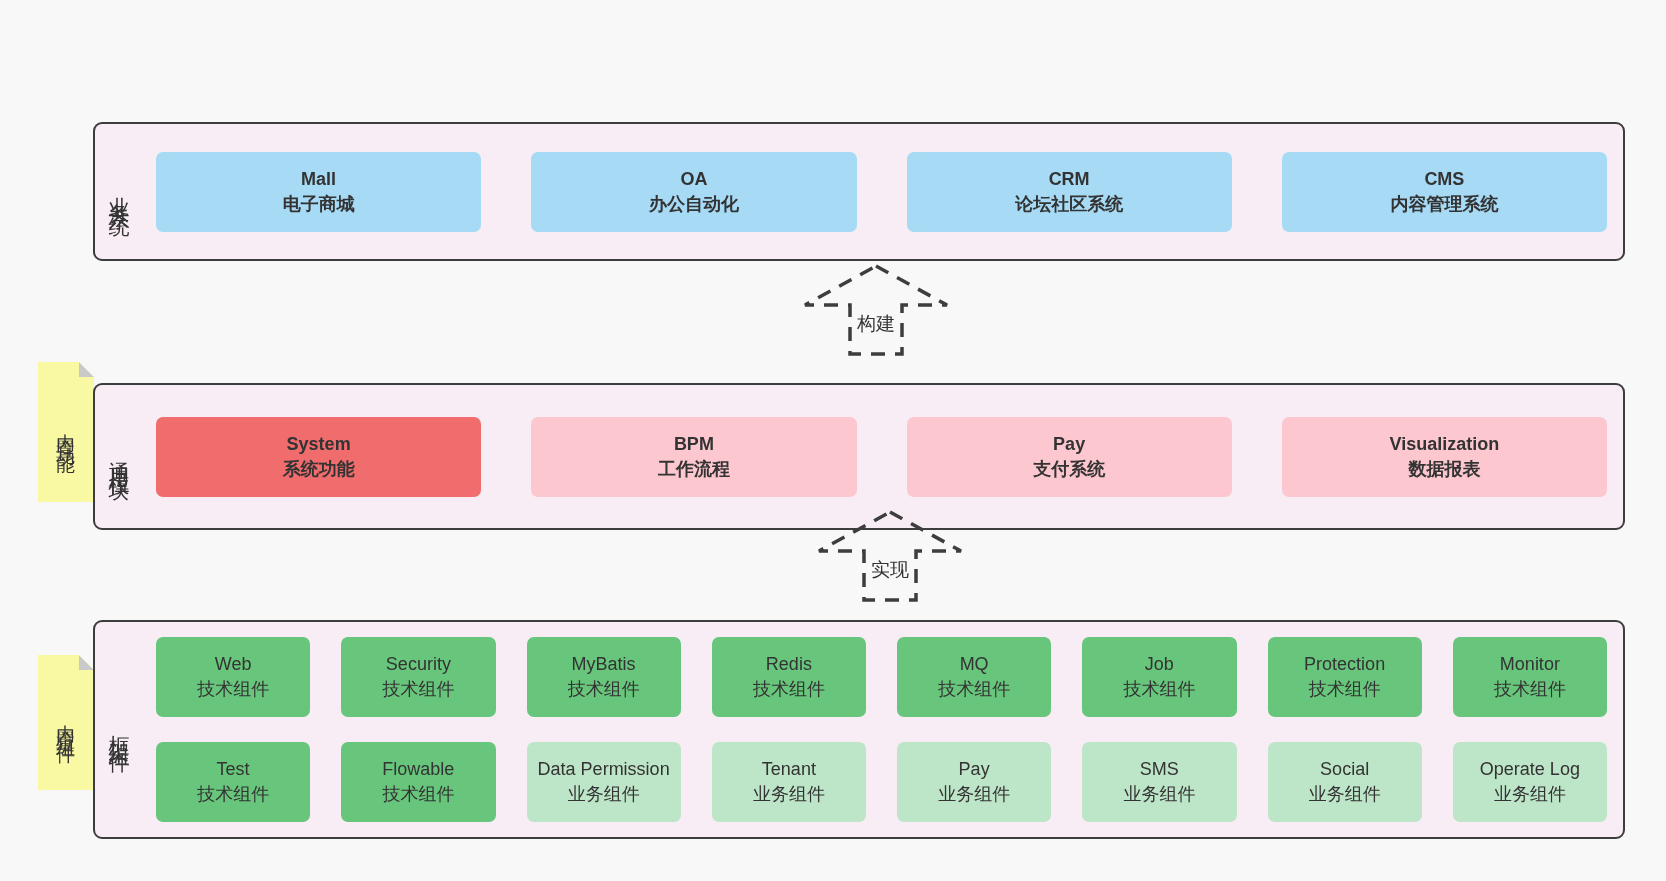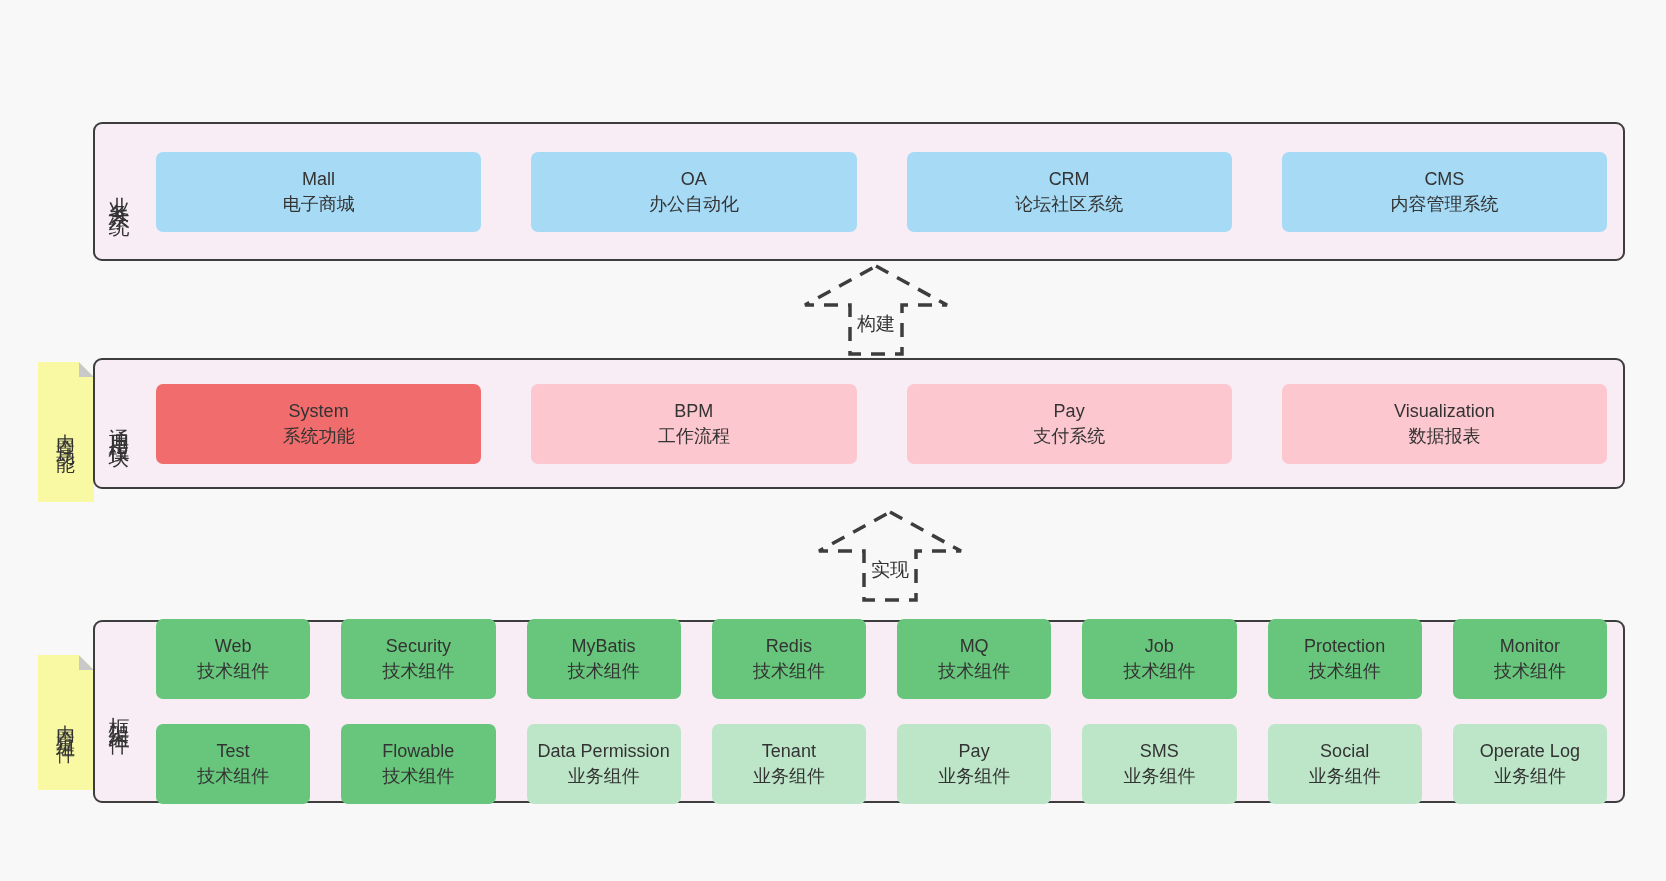--- a/index.html
+++ b/index.html
@@ -12,29 +12,29 @@
     width:1666px;height:881px;position:relative;overflow:hidden;
     background:var(--page-bg);color:var(--text);
     font-family:"Liberation Sans","DejaVu Sans",sans-serif;
   }
   .layer{
     position:absolute;left:93px;width:1532px;box-sizing:border-box;
     background:var(--container-bg);border:2px solid var(--line);border-radius:9px;
     display:flex;
   }
   #layer-business{top:122px;height:139px;}
-  #layer-modules{top:358px;height:131px;}
-  #layer-components{top:620px;height:183px;}
+  #layer-modules{top:383px;height:147px;}
+  #layer-components{top:620px;height:219px;}
   .layer-label{
     writing-mode:vertical-rl;text-orientation:upright;
     font-size:21px;letter-spacing:6px;line-height:1;
     margin:auto 0;padding-left:14px;color:var(--text);white-space:nowrap;
   }
   .box-area{
-    flex:1;display:flex;align-items:center;gap:50px;padding:0 16px 0 26px;
+    flex:1;display:flex;align-items:center;gap:50px;padding:0 16px 0 26px;font-weight:bold;
   }
   .box-area-rows{
     flex:1;display:flex;flex-direction:column;justify-content:center;gap:25px;
     padding:0 16px 0 26px;
   }
   .row{display:flex;gap:31px;}
   .box{
     flex:1;height:80px;border-radius:7px;
     display:flex;flex-direction:column;justify-content:center;align-items:center;
     text-align:center;font-size:18px;line-height:1.38;padding:0 6px;box-sizing:border-box;

